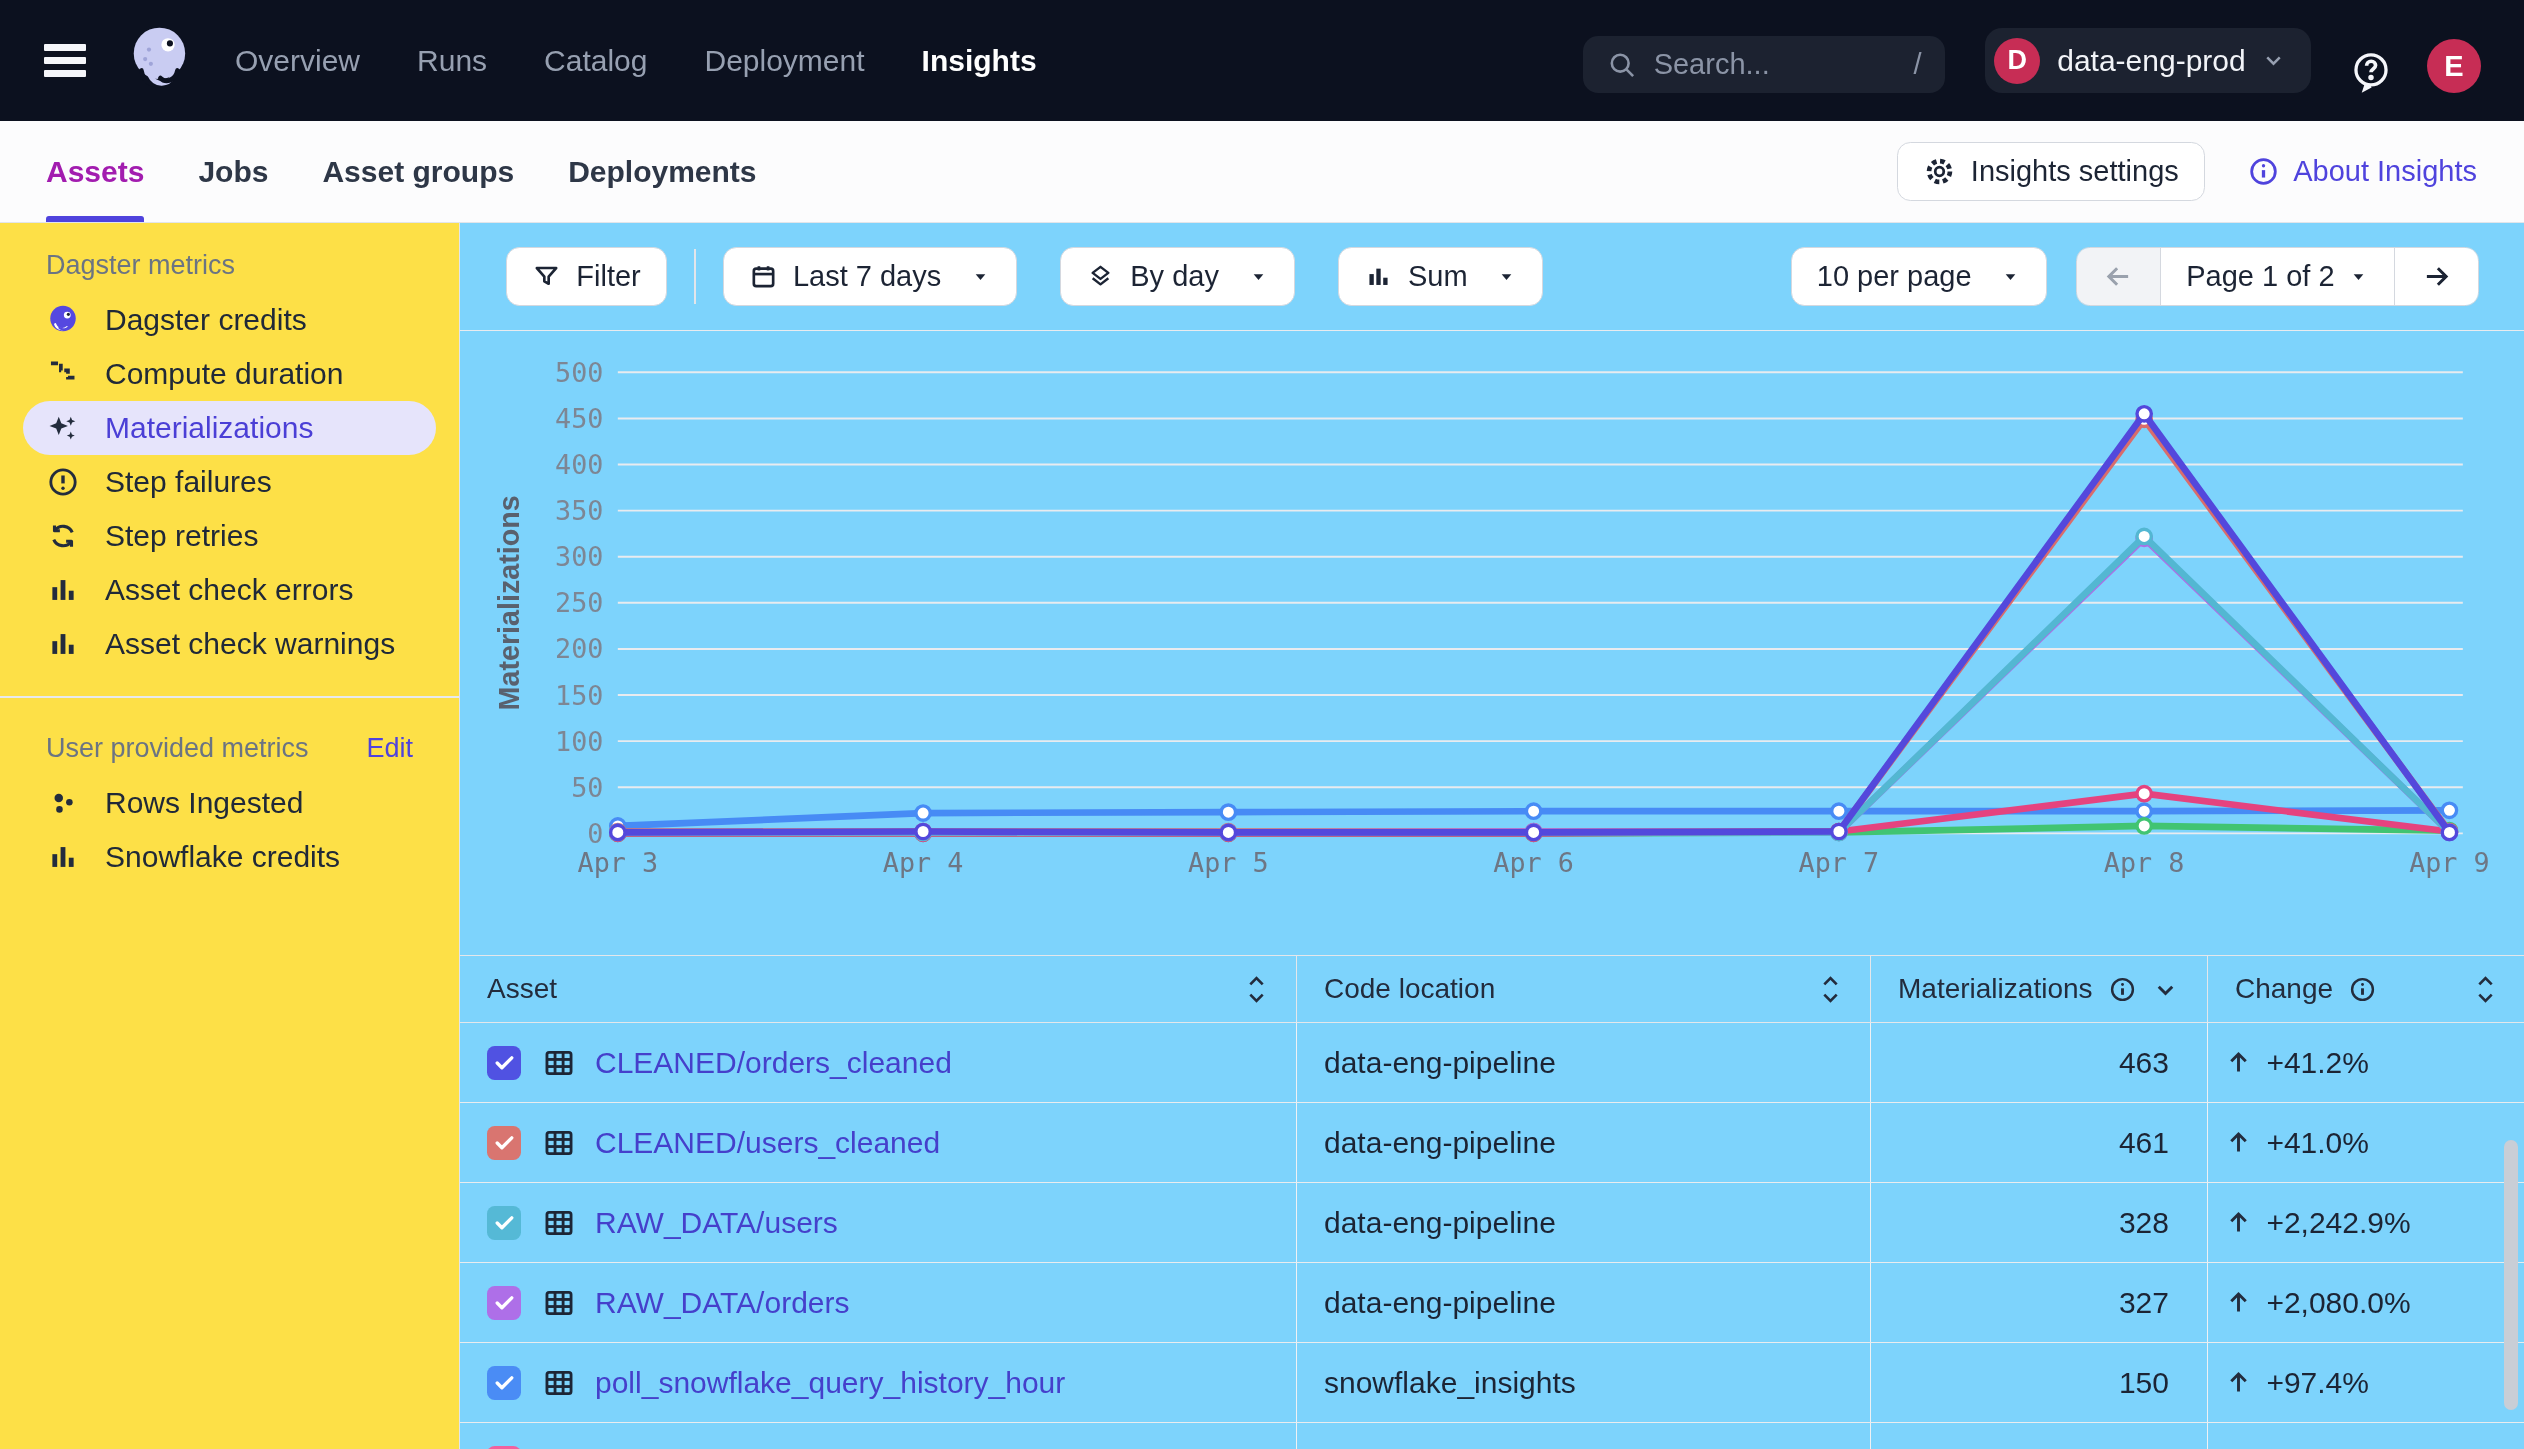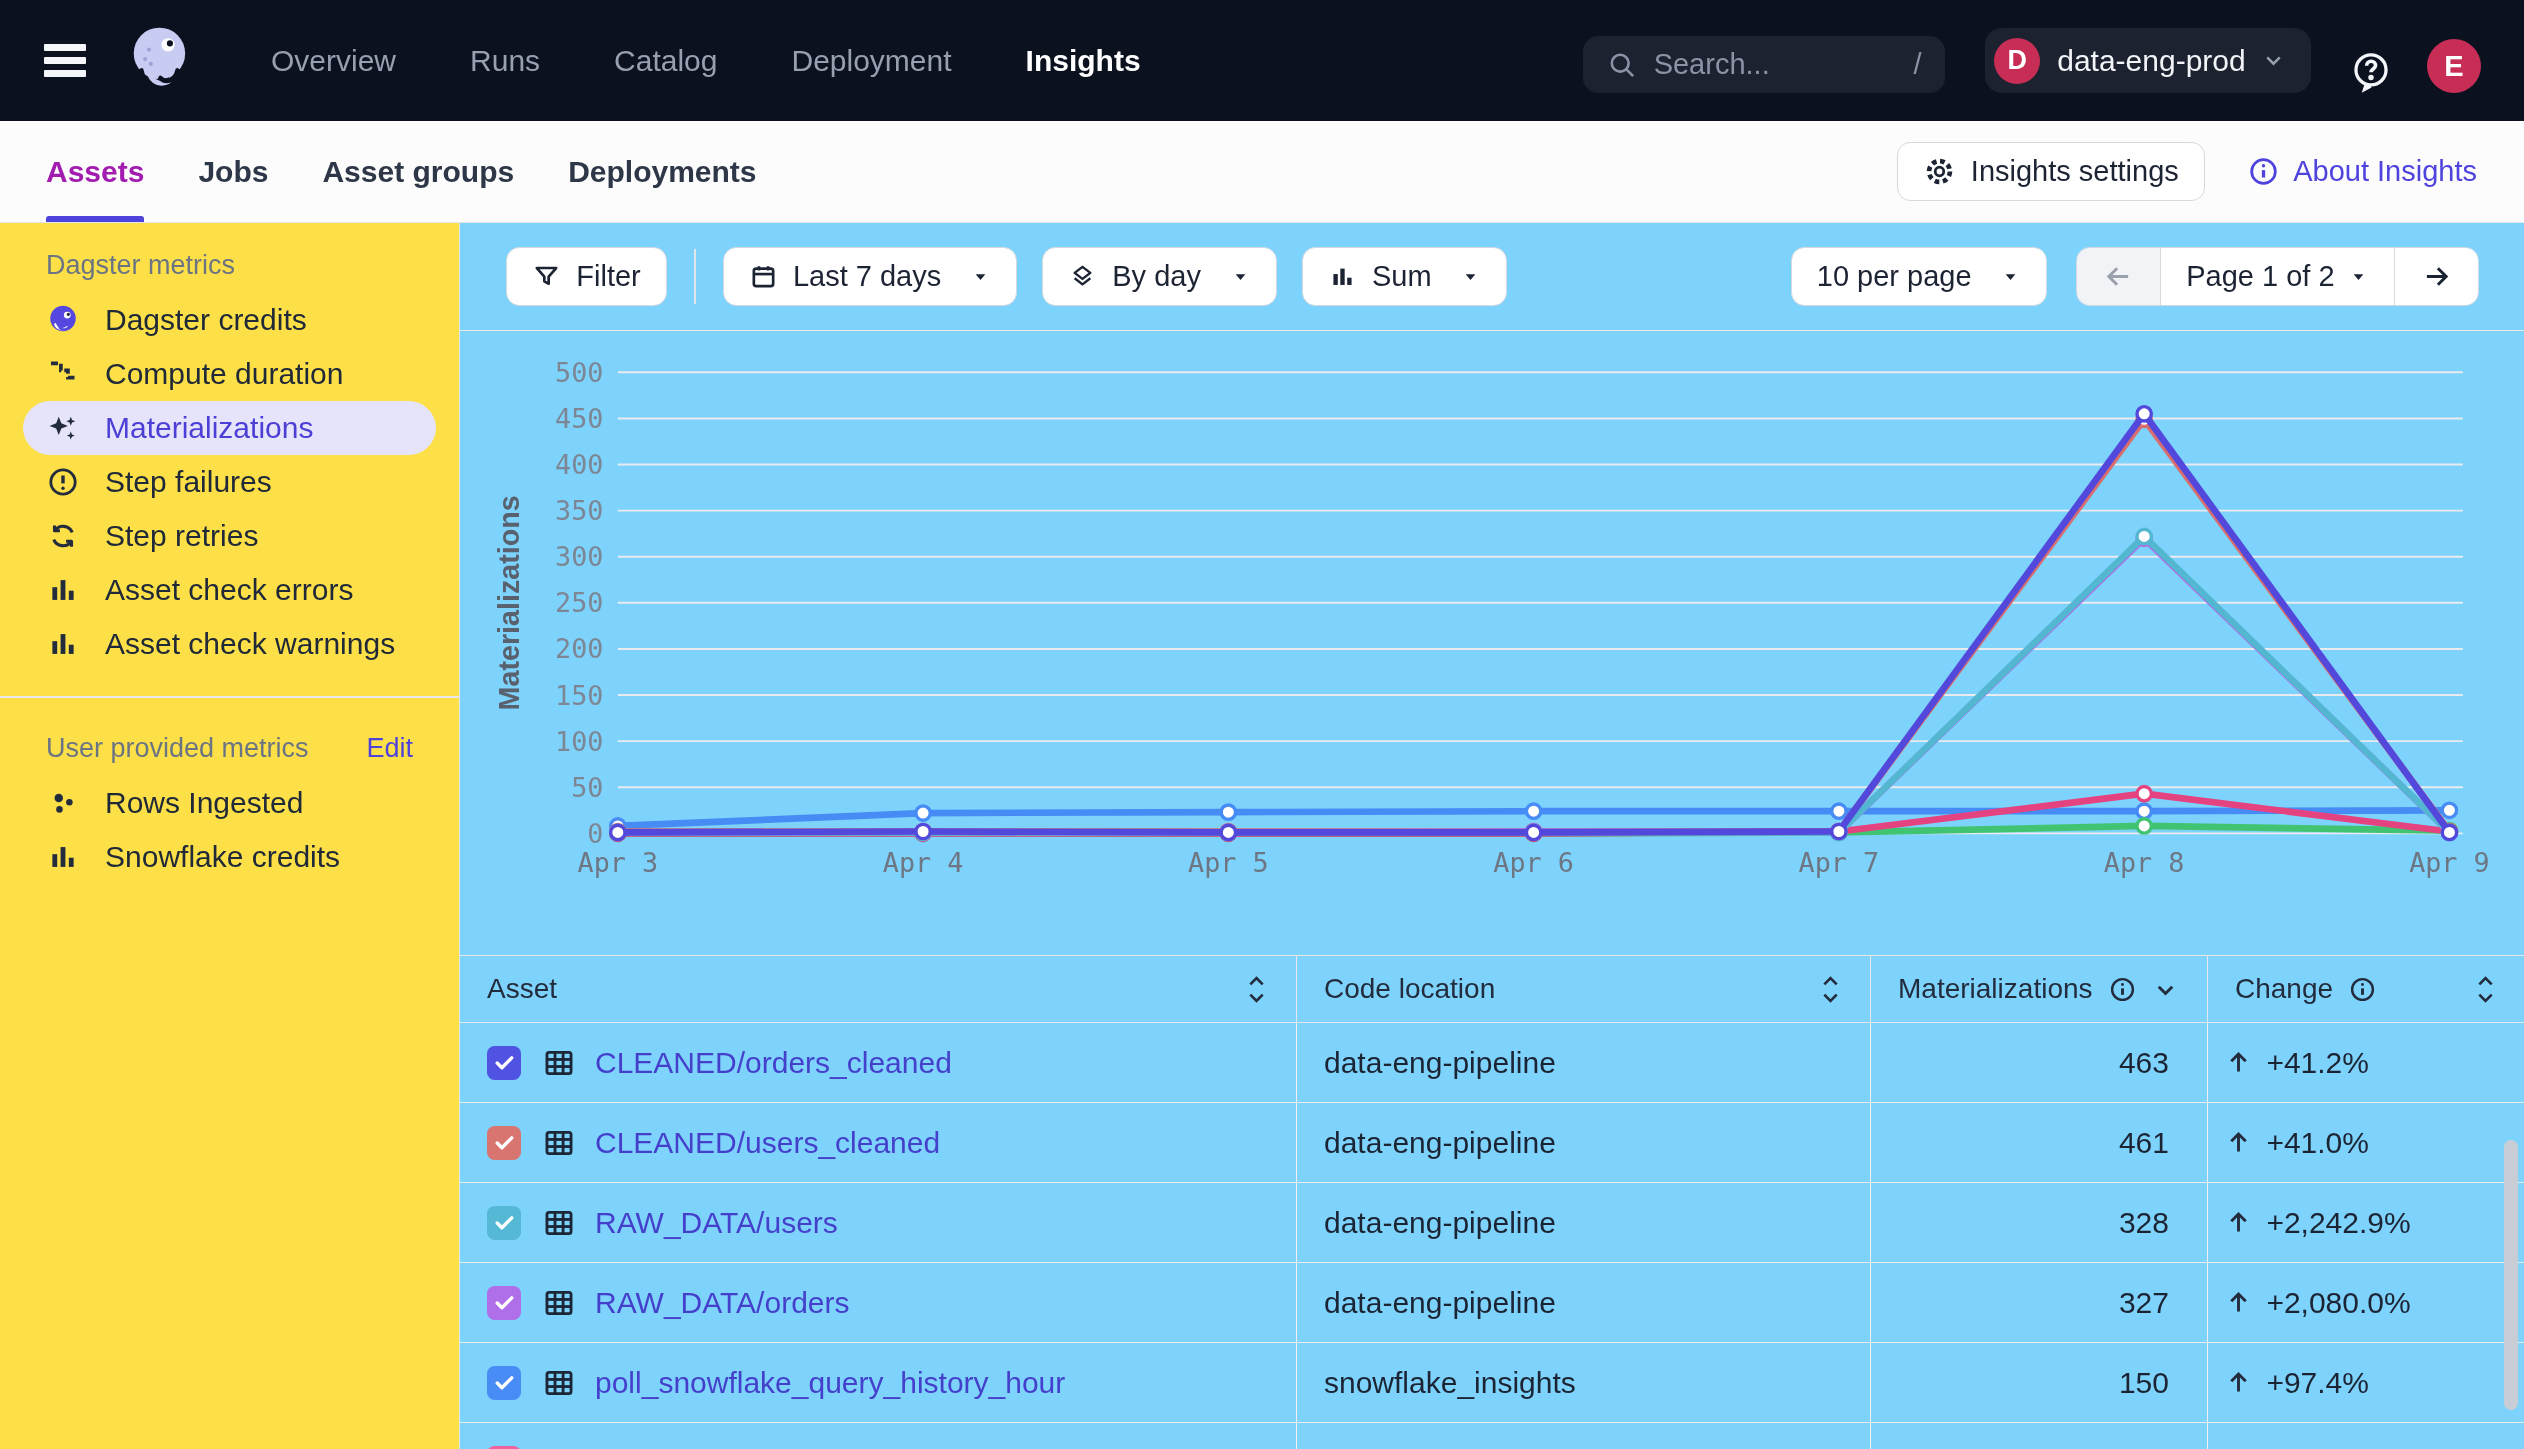--- a/index.html
+++ b/index.html
@@ -6,21 +6,21 @@
   html,body { width:2525px; height:1450px; overflow:hidden; background:#fff;
     font-family:"Liberation Sans", sans-serif; color:#1C2434; }
 
   
   .topnav { position:absolute; left:0; top:0; width:2525px; height:121px;
     background:#0C111F; display:flex; align-items:center; }
   .hamburger { width:42px; height:33px; margin-left:44px; display:flex; flex-direction:column;
     justify-content:space-between; cursor:pointer; }
   .hamburger span { display:block; height:6.7px; background:#F5F6FA; border-radius:1px; }
   .logo { width:69px; height:80px; margin-left:38px; }
-  .navlinks { display:flex; align-items:center; gap:74px; margin-left:78px; }
+  .navlinks { display:flex; align-items:center; gap:57px; margin-left:42px; }
   .navlink { font-size:30px; color:#97A0B1; cursor:pointer; }
   .navlink.active { color:#FFFFFF; font-weight:700; }
   .topnav-right { margin-left:auto; display:flex; align-items:flex-end; margin-right:44px; }
   .searchpill { width:362px; height:57px; background:#1C2230; border-radius:15.3px;
     display:flex; align-items:center; padding:0 23px; }
   .searchpill .ph { color:#8B94A6; font-size:29px; margin-left:17px; }
   .searchpill .slash { margin-left:auto; color:#8B94A6; font-size:29px; }
   .orgpill { height:65px; background:#1C2230; border-radius:17px; display:flex; align-items:center;
     margin-left:40px; padding:0 25px 0 9.6px; cursor:pointer; }
   .orgavatar { width:46px; height:46px; border-radius:50%; background:#C72D55; color:#fff;
@@ -59,21 +59,21 @@
   .side-item.active { background:#E6E4FB; color:#4B3FD6; }
   .side-item .ic { width:34px; height:34px; flex:0 0 34px; display:flex; align-items:center;
     justify-content:center; }
   .side-divider { height:1.9px; background:#E7E9ED; margin:25px 0 23px 0; }
 
   
   .main { position:absolute; left:460px; top:223px; width:2065px; height:1227px; background:#7dd3fc; }
   .toolbar { height:108px; border-bottom:1.9px solid #E9EBEF; display:flex; align-items:center;
     padding:0 46px; }
   .toolbar .vdiv { width:1.9px; height:55px; background:#E2E5EA; margin:0 27px; }
-  .toolbar .grp { display:flex; gap:25px; }
+  .toolbar .grp { display:flex; gap:43px; }
   .toolbar-right { margin-left:auto; display:flex; align-items:center; gap:29px; }
   .pager { display:flex; align-items:stretch; border:1.9px solid #D4D8DF; border-radius:13.4px;
     overflow:hidden; height:59px; }
   .pager .seg { display:flex; align-items:center; justify-content:center; padding:0 25px;
     font-size:29px; font-weight:500; cursor:pointer; background:#fff; }
   .pager .seg + .seg { border-left:1.9px solid #D4D8DF; }
   .pager .seg.disabled { background:#F2F3F6; cursor:default; }
   .caret { margin-left:13.4px; display:flex; }
 
   

